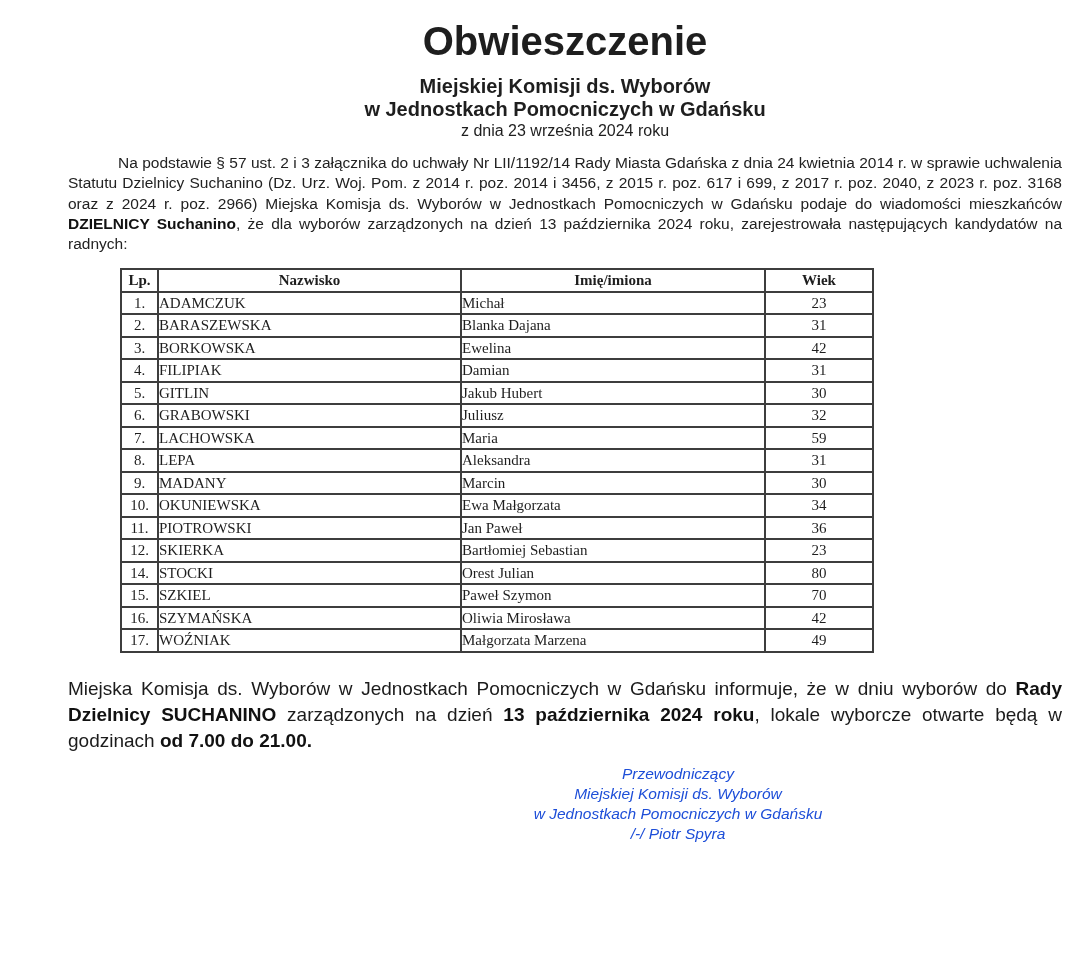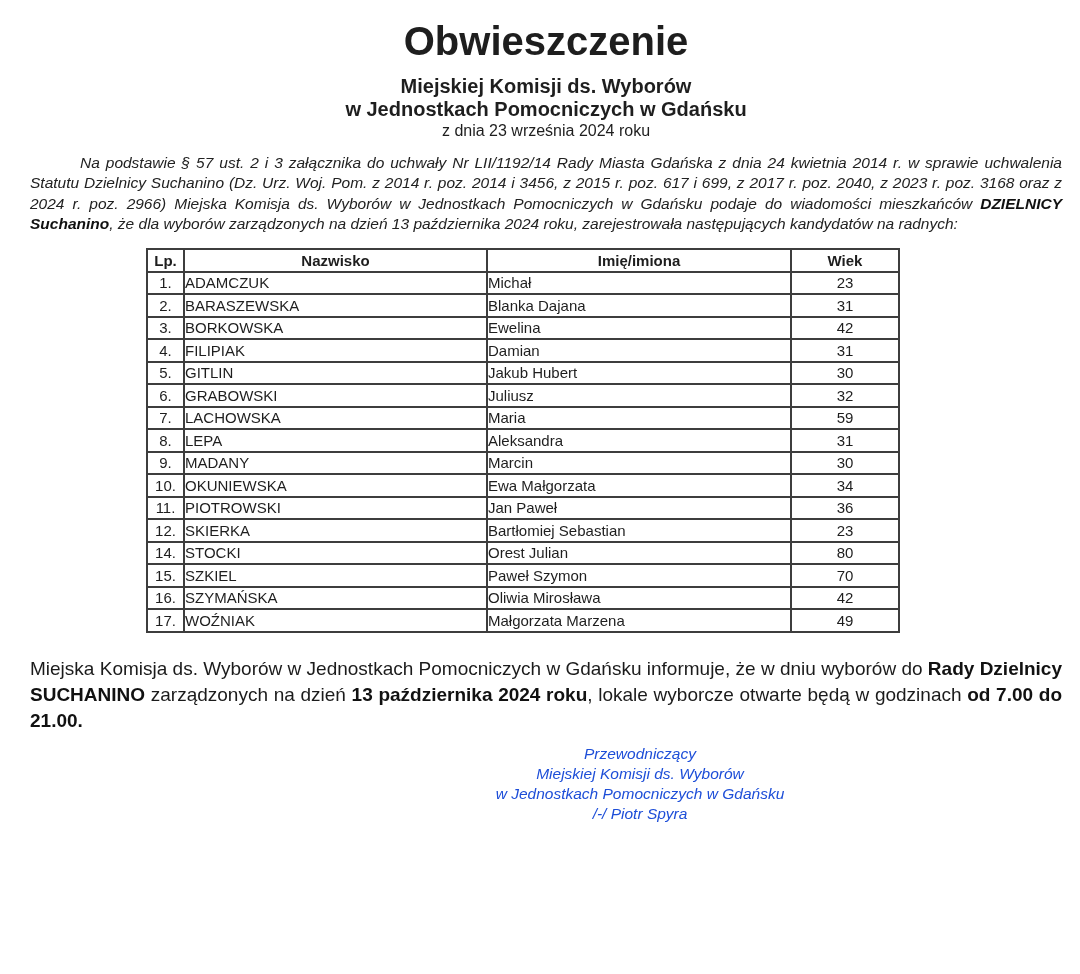--- a/index.html
+++ b/index.html
@@ -11,21 +11,21 @@
     color: #1e1e1e;
     overflow: hidden;
   }
   .page {
     width: 1080px;
     height: 974px;
     background: #ffffff;
     padding-top: 20px;
   }
   .content {
-    padding-left: 30px;
+    padding-left: 68px;
     padding-right: 18px; 
   }
   .doc-title {
     text-align: center;
     font-size: 40px;
     font-weight: 700;
     line-height: 42px;
     letter-spacing: 0px;
   }
   .doc-subtitle {
@@ -41,26 +41,26 @@
     font-weight: 400;
     line-height: 19px;
   }
   .intro-paragraph {
     margin-top: 13px;
     font-size: 15.5px;
     line-height: 20.3px;
     text-align: justify;
     text-indent: 50px;
     color: #222222;
-    font-style: italic;
   }
   .intro-paragraph b, .closing-paragraph b { color: #111111; }
   .table-wrap {
     margin-top: 14px;
-    margin-left: 116px; 
+    margin-left: 52px; 
+    font-family: Liberation Serif, serif;
   }
   table.candidates {
     border-collapse: collapse;
     width: 752px;
     table-layout: fixed;
   }
   table.candidates th, table.candidates td {
     border: 2px solid #3d3d3d;
     font-size: 15px;
     height: 22.5px;

